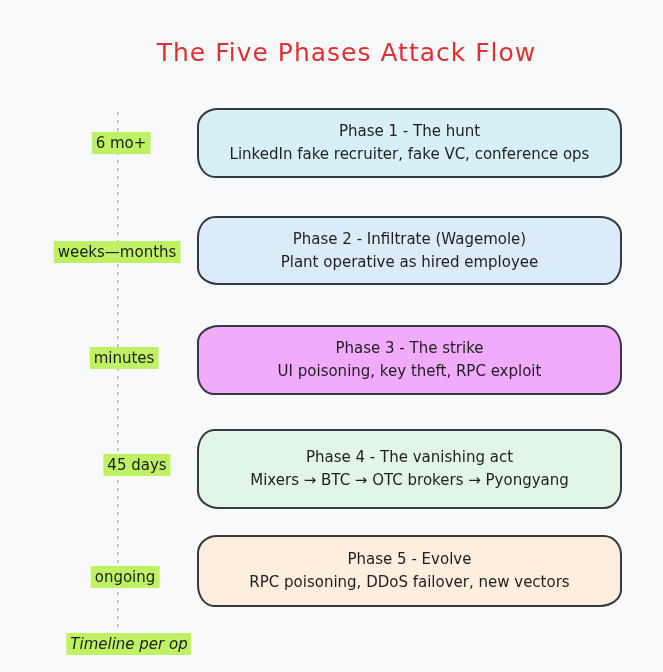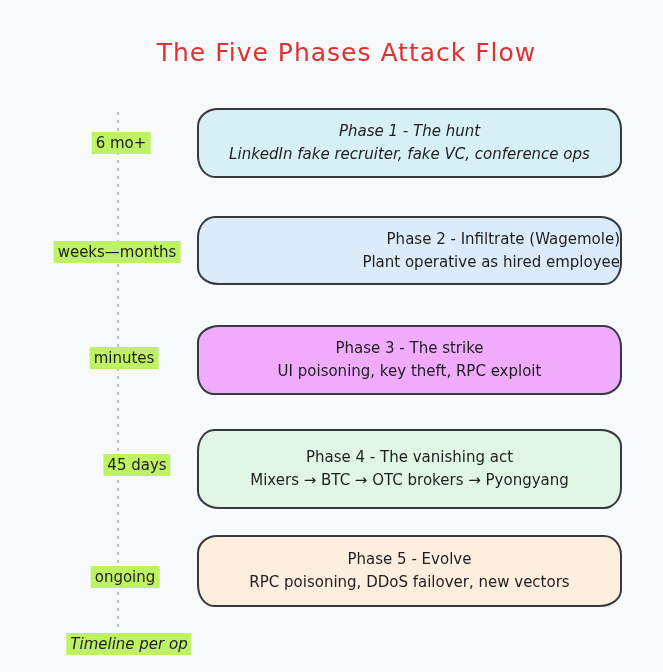--- a/index.html
+++ b/index.html
@@ -66,22 +66,22 @@
     justify-content: center;
     gap: 4px;
     text-align: center;
     color: #1e1e1e;
   }
   .phase-box .ph-title, .phase-box .ph-sub {
     font-size: 15px;
     line-height: 1.25;
     white-space: nowrap;
   }
-  .phase-box.p0 { top: 108px; height: 70px; border-radius: 21px 17px 22px 18px / 18px 21px 17px 22px; font-style: italic; }
-  .phase-box.p1 { top: 216px; height: 69px; border-radius: 18px 22px 17px 21px / 21px 18px 22px 17px; align-items: flex-end; }
+  .phase-box.p0 { top: 108px; height: 70px; border-radius: 21px 17px 22px 18px / 18px 21px 17px 22px; }
+  .phase-box.p1 { top: 216px; height: 69px; border-radius: 18px 22px 17px 21px / 21px 18px 22px 17px; }
   .phase-box.p2 { top: 325px; height: 70px; border-radius: 22px 18px 20px 17px / 17px 22px 18px 20px; }
   .phase-box.p3 { top: 429px; height: 80px; border-radius: 17px 21px 18px 22px / 22px 17px 21px 18px; }
   .phase-box.p4 { top: 535px; height: 72px; border-radius: 20px 18px 22px 17px / 18px 20px 17px 22px; }
 </style>
 </head>
 <body>
 
 <div class="page">
 
   <div class="diagram-title" style="color: rgb(224, 49, 49);">The Five Phases Attack Flow</div>

